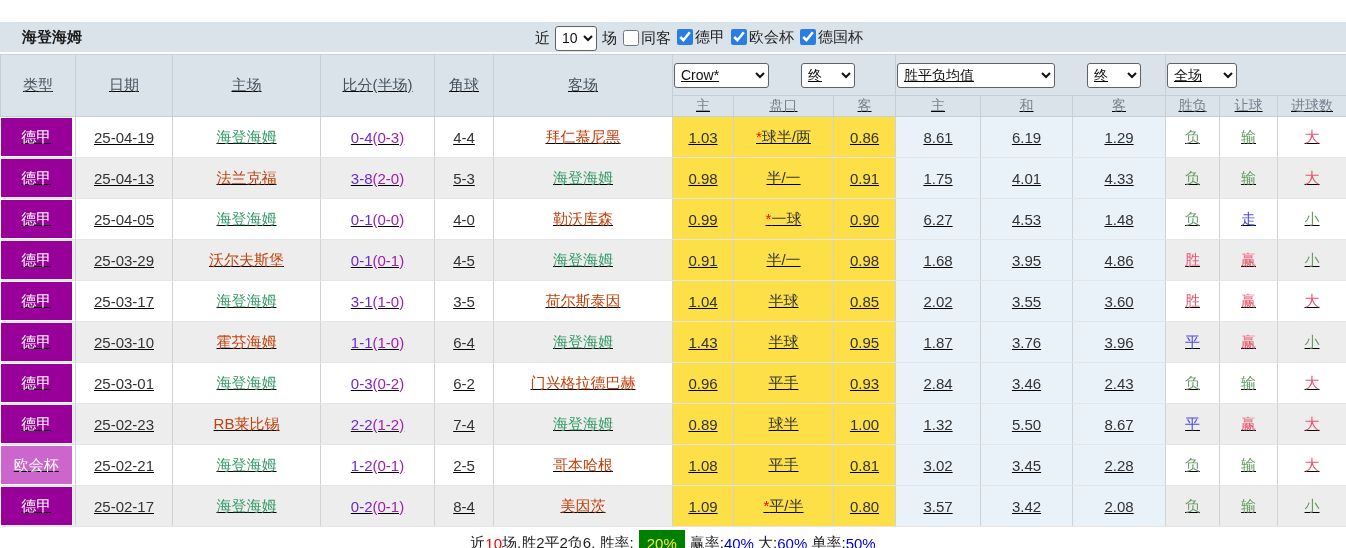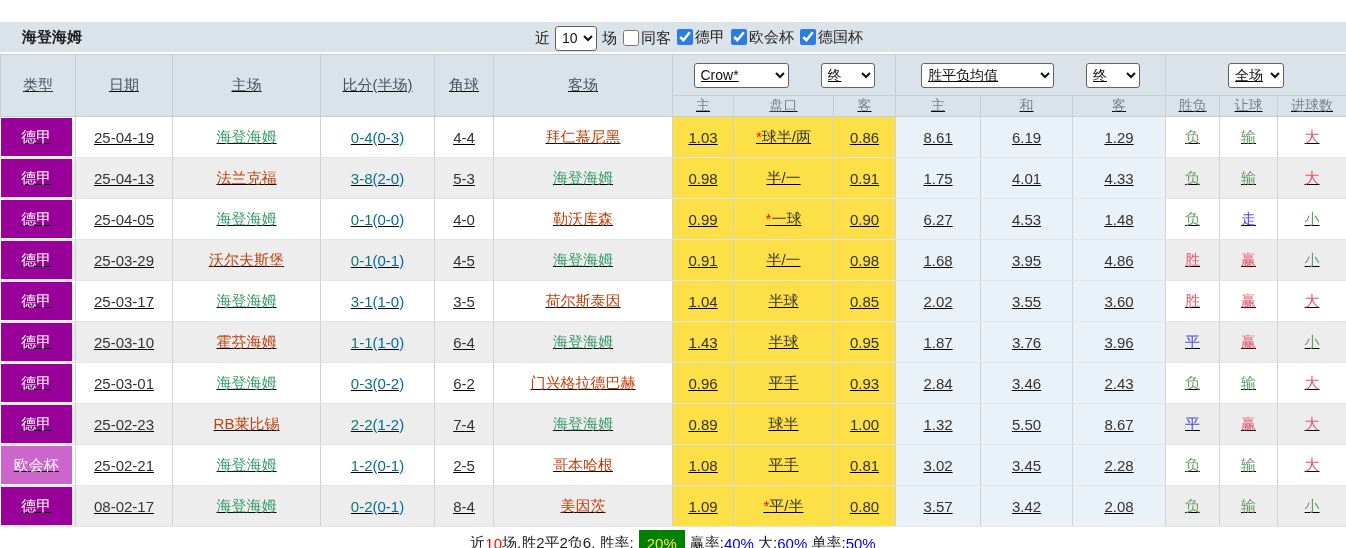--- a/index.html
+++ b/index.html
@@ -13,39 +13,39 @@
   .filters { position:absolute; left:535px; top:0; height:32px; display:flex; align-items:center; font-size:15px; color:#222; white-space:pre; }
   .filters select { margin:0 5px; }
   select { font-size:14px; height:25px; padding:0 2px; border:1px solid #5f6368; border-radius:3px; background:#fff; color:#111; }
   input[type=checkbox] { width:16px; height:16px; margin:0 2px 0 6px; accent-color:#2a7de1; }
 
   
   table { border-collapse:collapse; table-layout:fixed; width:1346px;text-decoration:underline; }
   thead th { background:#dbe3ea; font-weight:normal; border:1px solid #c6cfd8; }
   th.static-col { font-size:15px; color:#44525e; }
   th.select-group { height:41px; }
-  .select-wrap { display:flex; justify-content:center; align-items:center; gap:32px; }
+  .select-wrap { display:flex; align-items:center; gap:32px; }
   th.sub { height:21px; font-size:14px; color:#75828e; padding:0; }
 
   tbody td { height:40px; text-align:center; font-size:15px; color:#333;
              border-right:1px solid #ccd3d9; border-bottom:1px solid #e3e6e9; overflow:hidden; }
   tr.odd  td.base { background:#ffffff; }
   tr.even td.base { background:#ededed; }
   td.odds { background:#fde047; }
   td.avg  { background:#e9f2f8; }
 
   td.league-td { padding:0; }
   tr.odd  td.league-td { background:#fff; }
   tr.even td.league-td { background:#ededed; }
   .league-badge { height:38px; margin:1px 3px 1px 0; display:flex; align-items:center; justify-content:center; color:#fff; font-size:15px; }
 
   .team { text-decoration:none; color:#c2410c; cursor:pointer; }
   .team.self { color:#339966; }
-  .score-full { color:#0f766e; }
-  .score-half { color:#0369a1; }
+  .score-full { color:#6d28d9; }
+  .score-half { color:#a21caf; }
   .star { color:#ff0000; }
   .c-red { color:#e9546b; }
   .c-blue { color:#4a4ae0; }
   .c-green { color:#669966; }
 
   
   .footer { height:33px; display:flex; align-items:center; justify-content:center; font-size:15px; color:#1d1d1d; white-space:pre; }
   .seg-red { color:#ff0000; }
   .seg-blue { color:#0000dd; }
   .seg-badge { background:#008000; color:#fde047; padding:5px 8px; margin:0 5px; }
@@ -96,27 +96,27 @@
         <th class="static-col" rowspan="2">角球</th>
         <th class="static-col" rowspan="2">客场</th>
         <th class="select-group" colspan="3">
           <div class="select-wrap">
             <select style="width:95px"><option>Crow*</option></select>
             <select style="width:54px"><option>终</option></select>
           </div>
         </th>
         <th class="select-group" colspan="3">
           <div class="select-wrap">
-            <select style="width:133px"><option>胜平负均值</option></select>
+            <select style="width:158px"><option>胜平负均值</option></select>
             <select style="width:54px"><option>终</option></select>
           </div>
         </th>
         <th class="select-group" colspan="3">
           <div class="select-wrap">
-            <select style="width:56px"><option>全场</option></select>
+            <select style="width:70px"><option>全场</option></select>
           </div>
         </th>
       </tr>
       <tr>
         <th class="sub">主</th>
         <th class="sub">盘口</th>
         <th class="sub">客</th>
         <th class="sub">主</th>
         <th class="sub">和</th>
         <th class="sub">客</th>
@@ -294,21 +294,21 @@
       <td class="avg">3.45</td>
       <td class="avg">2.28</td>
       <td class="base c-green">负</td>
       <td class="base c-green">输</td>
       <td class="base c-red">大</td>
     </tr>
         <tr class="even">
       <td class="league-td">
             <div class="league-badge" style="background: rgb(153, 0, 153);">德甲</div>
           </td>
-      <td class="base">08-02-17</td>
+      <td class="base">25-02-17</td>
       <td class="base"><span class="team self">海登海姆</span></td>
       <td class="base"><span class="score-full">0-2</span><span class="score-half">(0-1)</span></td>
       <td class="base">8-4</td>
       <td class="base"><span class="team">美因茨</span></td>
       <td class="odds">1.09</td>
       <td class="odds"><span class="star">*</span><span>平/半</span></td>
       <td class="odds">0.80</td>
       <td class="avg">3.57</td>
       <td class="avg">3.42</td>
       <td class="avg">2.08</td>

